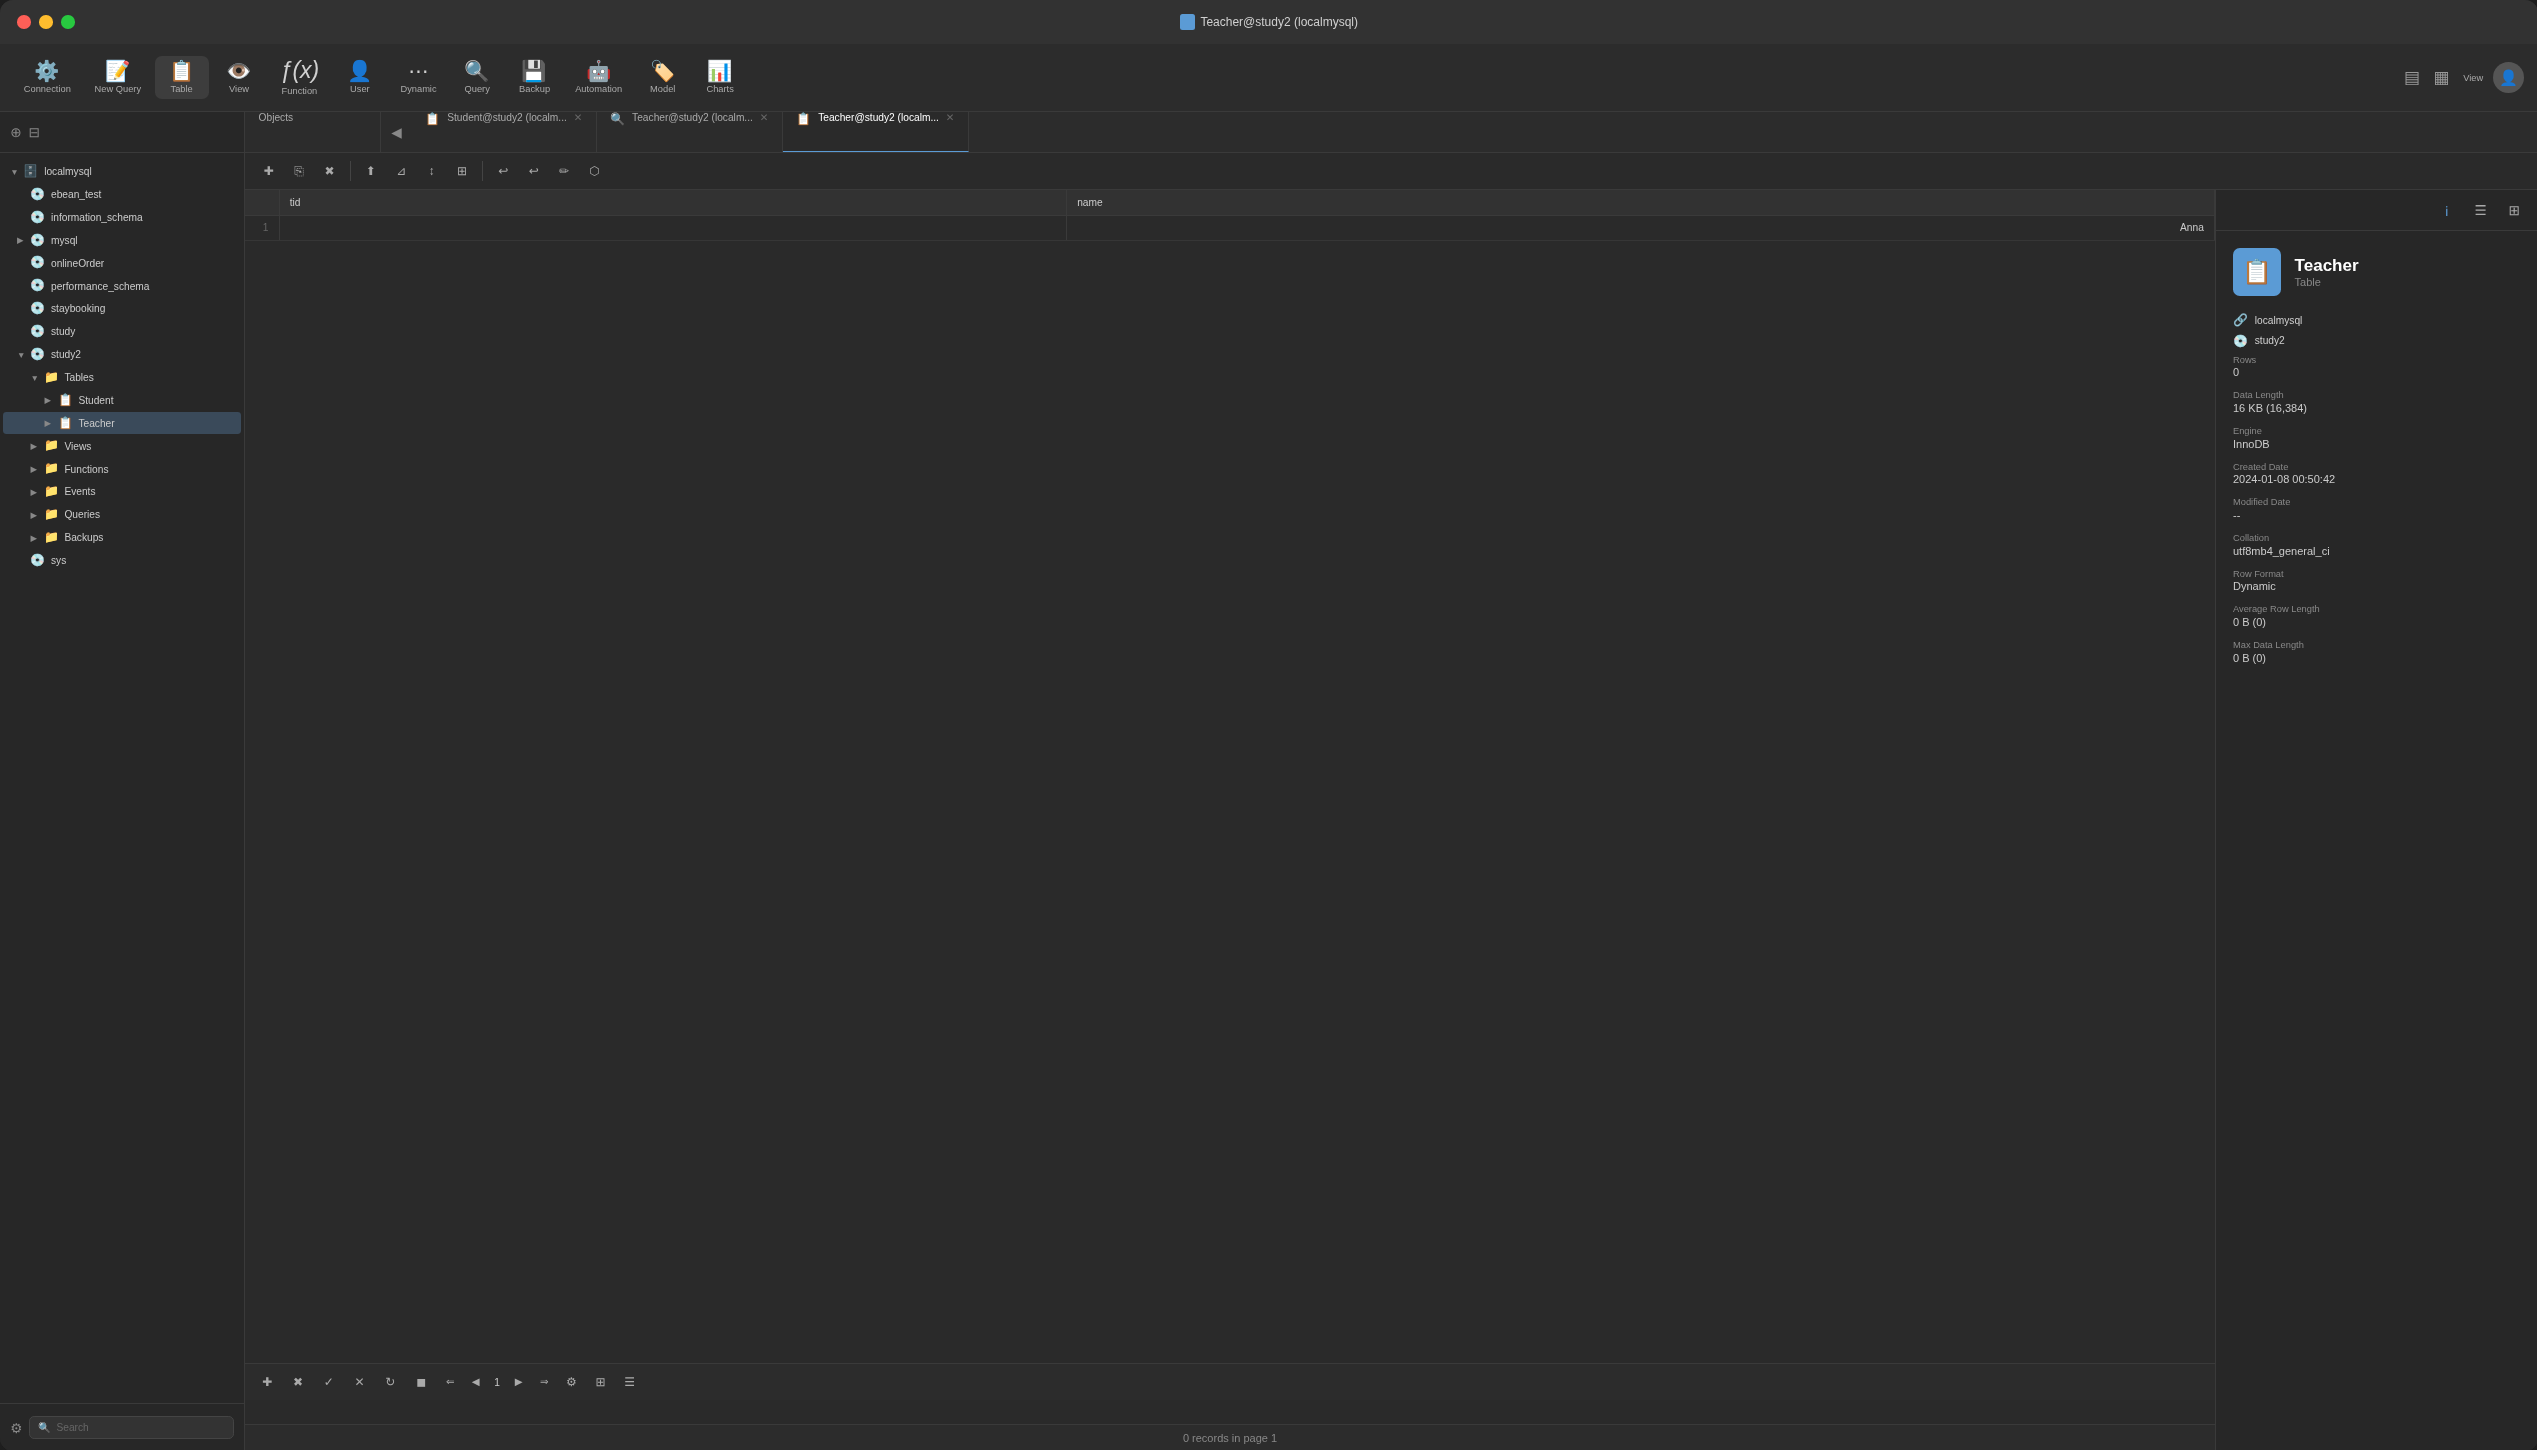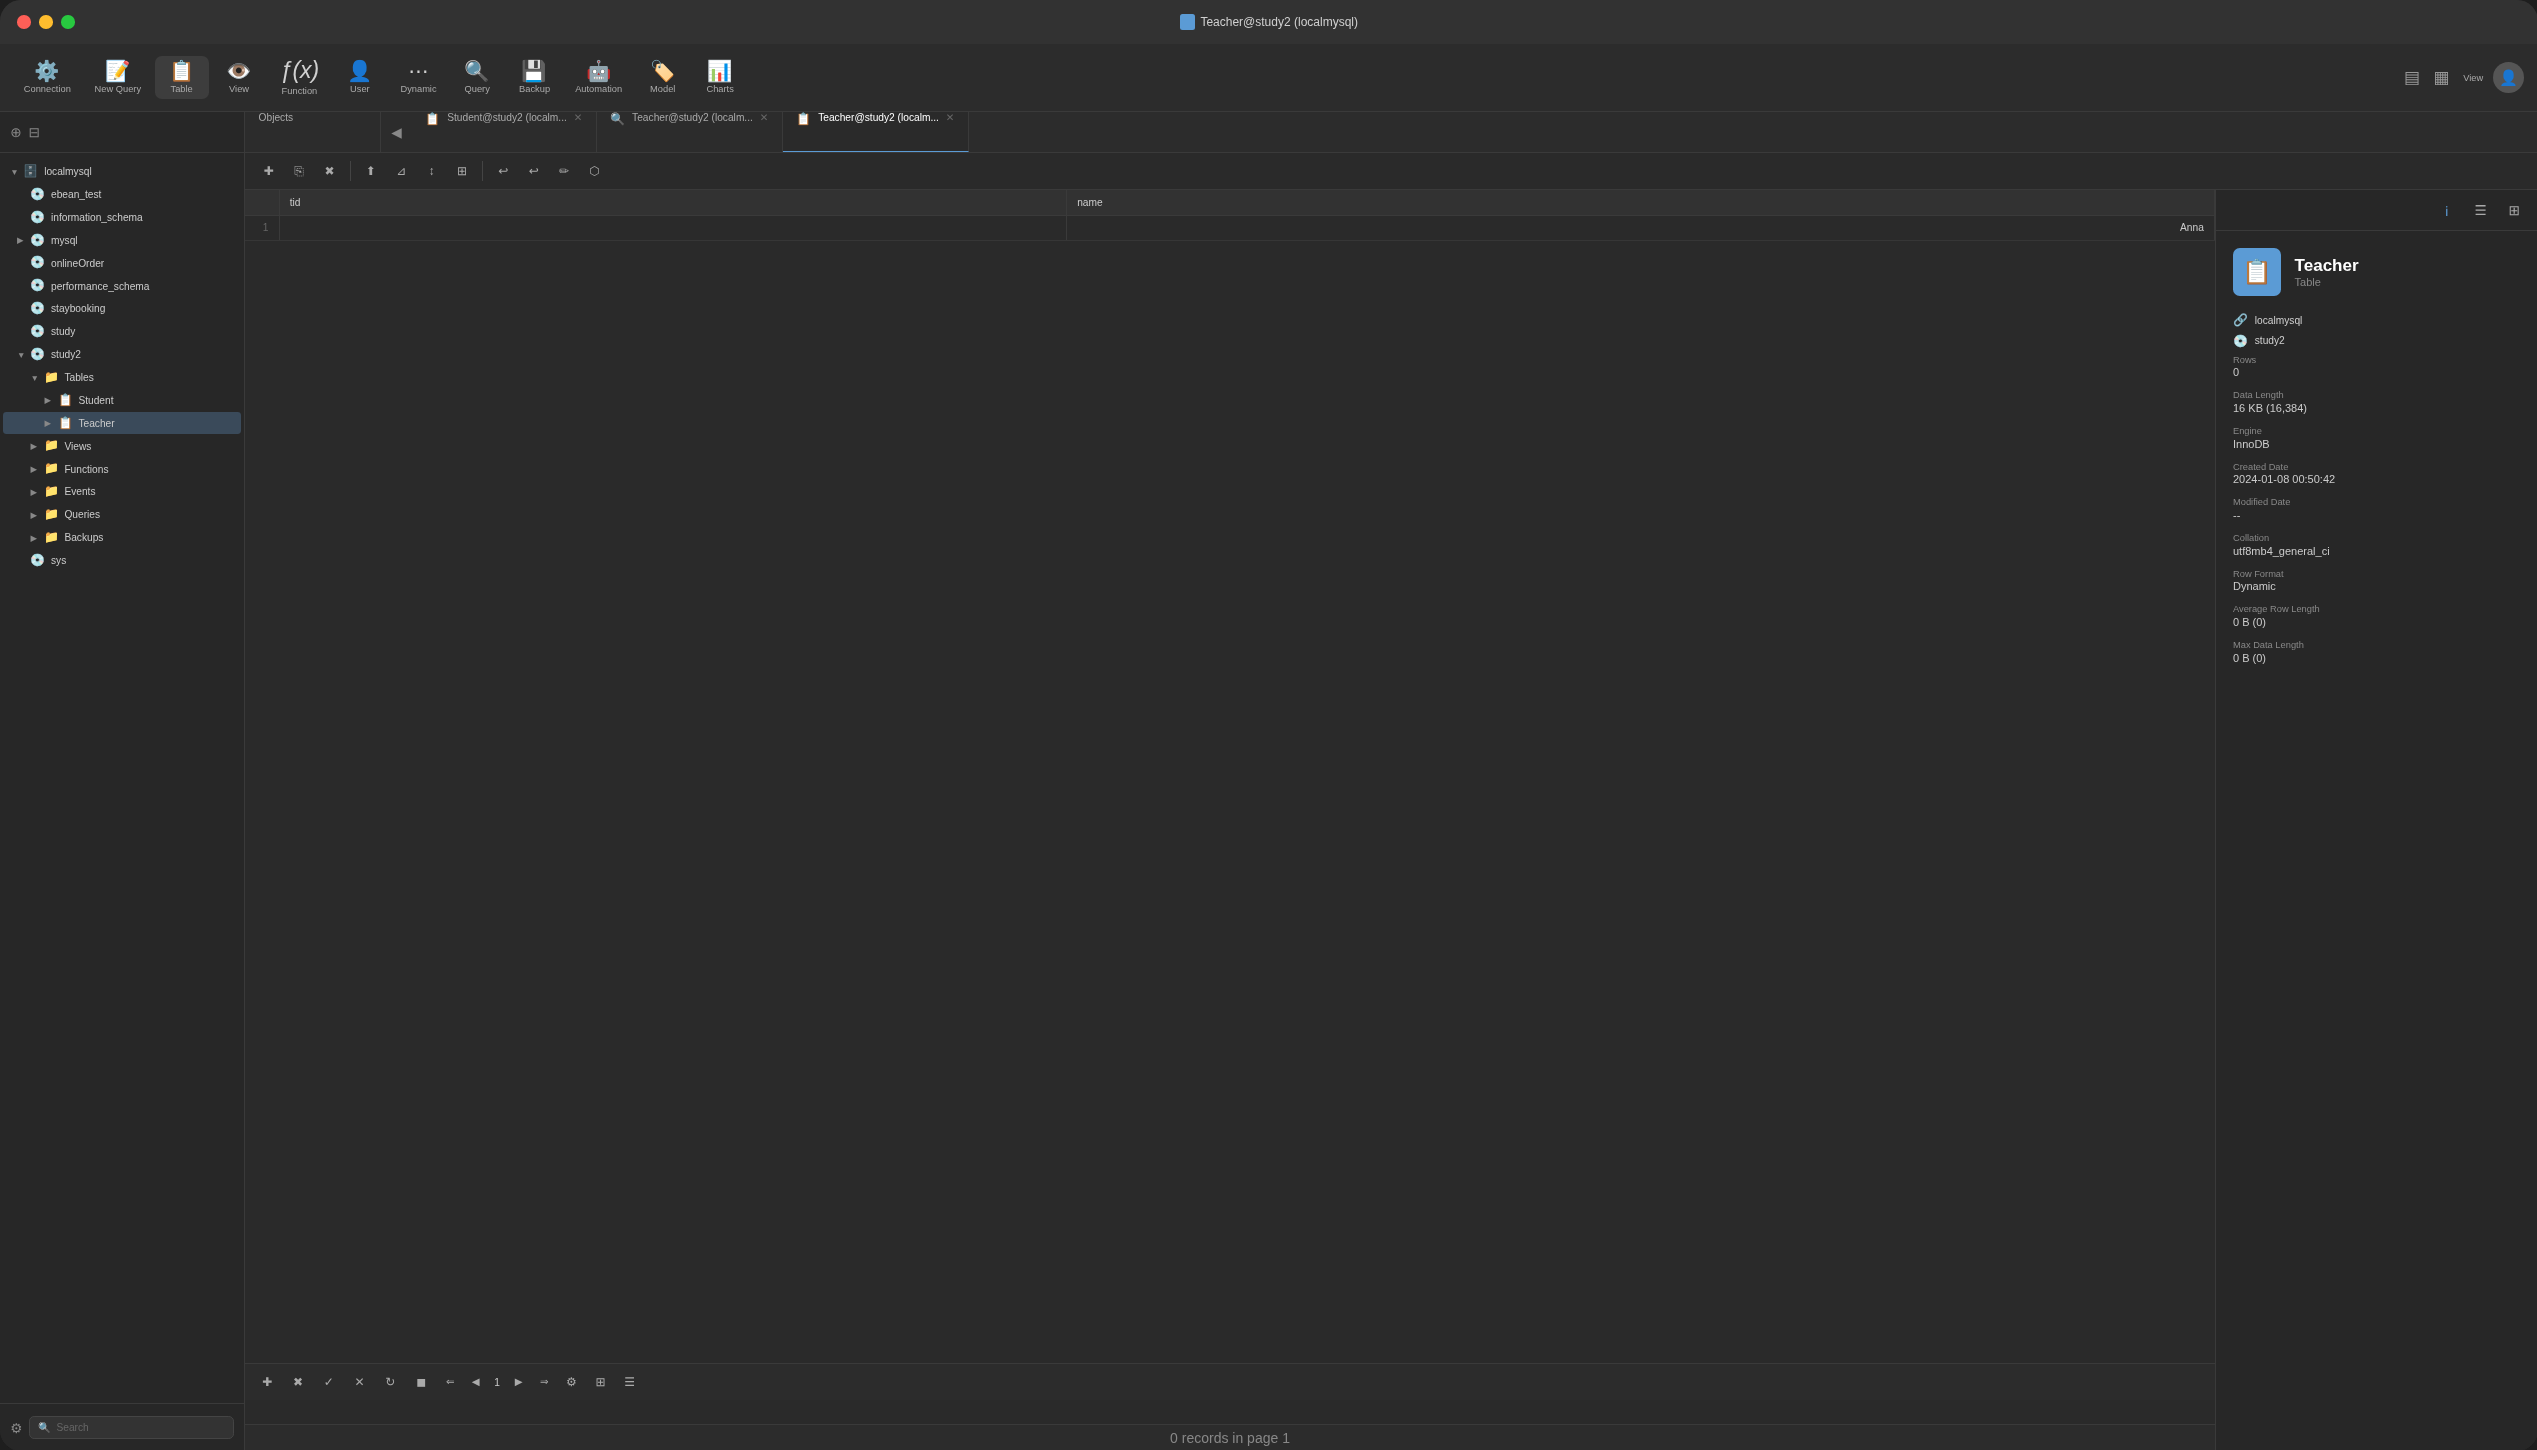--- a/index.html
+++ b/index.html
@@ -11,21 +11,21 @@
       width: 2538px;
       height: 1451px;
       overflow: hidden;
     }
 
     
     .window {
       width: 100%;
       height: 100%;
       background: #2a2a2a;
-      border-radius: 21px;
+      border-radius: 13px;
       overflow: hidden;
       display: flex;
       flex-direction: column;
     }
 
     .titlebar {
       height: 44px;
       background: #323232;
       display: flex;
       align-items: center;
@@ -500,21 +500,21 @@
       height: 27px;
       background: #2c2c2c;
       border-top: 0.8px solid #3a3a3a;
       display: flex;
       align-items: center;
       justify-content: center;
       flex-shrink: 0;
     }
 
     .bottom-bar-text {
-      font-size: 14px;
+      font-size: 11px;
       color: #888;
     }
   </style>
 </head>
 <body>
 
 <div class="window">
 
   <div class="titlebar">
     <div class="titlebar-buttons">

